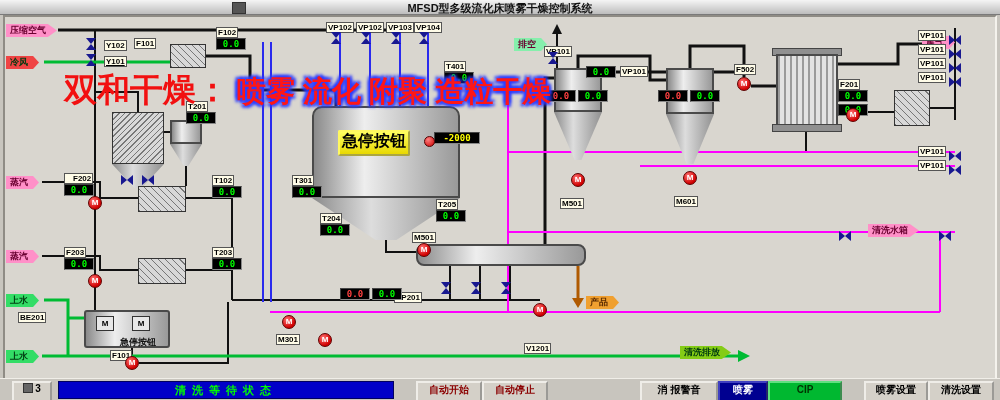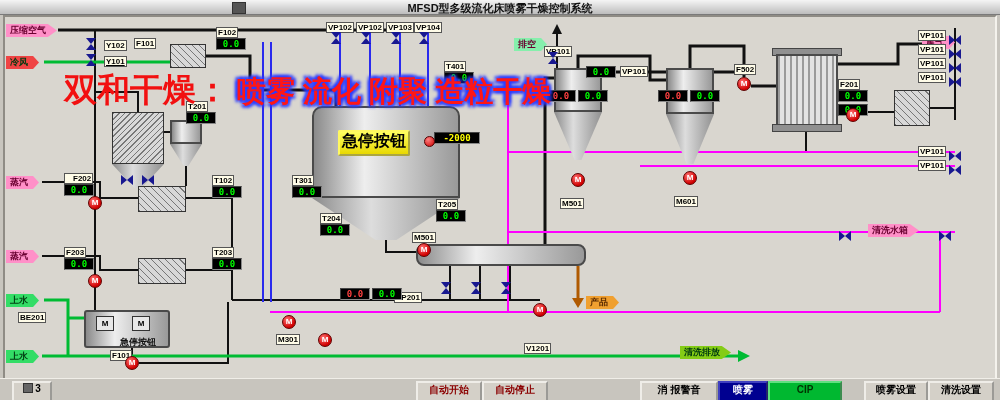--- a/index.html
+++ b/index.html
@@ -326,20 +326,21 @@
         <polygon points="12,0 6,5 12,10" fill="#181890"></polygon>
       </svg></div>
   </div>
 
 <div class="wm">
   <span class="wm-brand">双和干燥：</span><span class="wm-slogan">喷雾 流化 附聚 造粒干燥</span>
 </div>
 
 <div class="bar" id="button-bar">
   <div class="sysbtn"><span class="sq"></span><span>3</span></div>
+  <div class="status">清洗等待状态</div>
 <div class="btn btn-gray" style="left: 416px; width: 62px; color: rgb(139, 0, 0);">自动开始</div>
     <div class="btn btn-gray" style="left: 482px; width: 62px; color: rgb(139, 0, 0);">自动停止</div>
     <div class="btn btn-gray" style="left: 640px; width: 74px; color: rgb(0, 0, 0);">消 报警音</div>
     <div class="btn btn-navy" style="left: 718px; width: 46px; color: rgb(255, 255, 255);">喷雾</div>
     <div class="btn btn-green" style="left: 768px; width: 70px; color: rgb(0, 51, 0);">CIP</div>
     <div class="btn btn-gray" style="left: 864px; width: 60px; color: rgb(0, 0, 0);">喷雾设置</div>
     <div class="btn btn-gray" style="left: 928px; width: 62px; color: rgb(0, 0, 0);">清洗设置</div>
   </div>
 
 </body></html>

